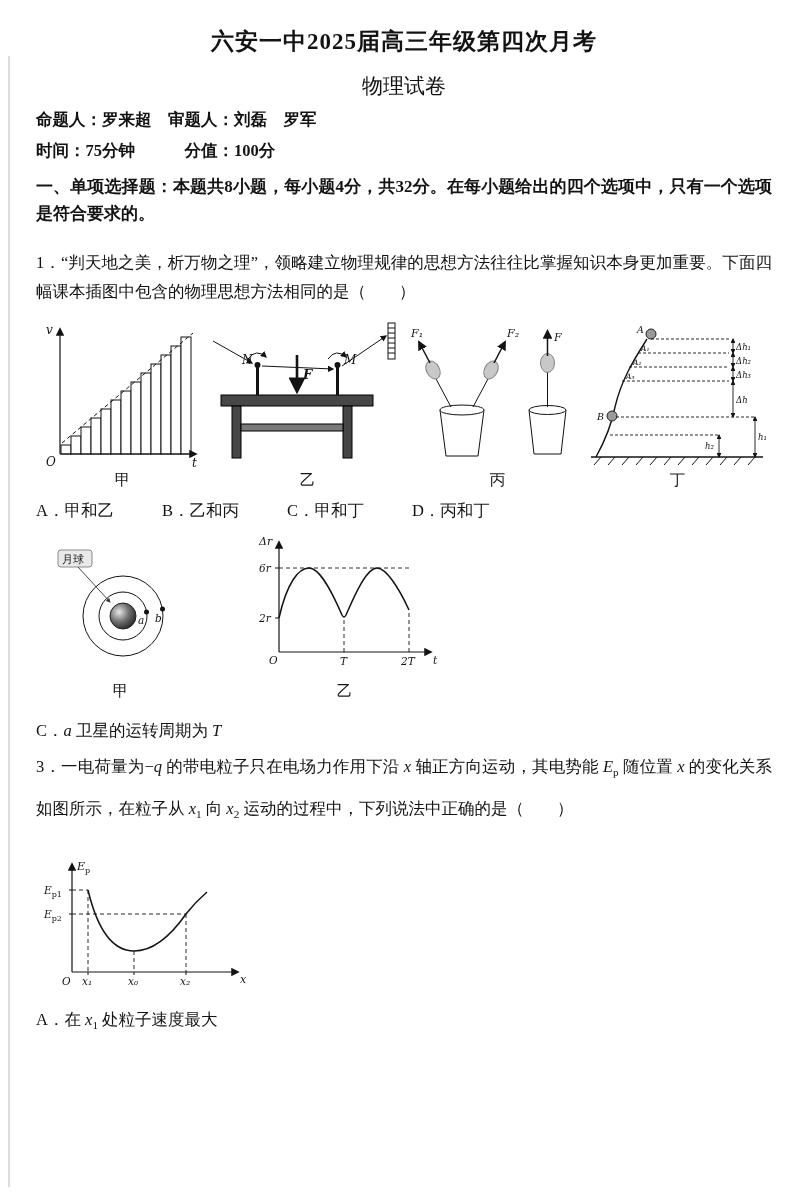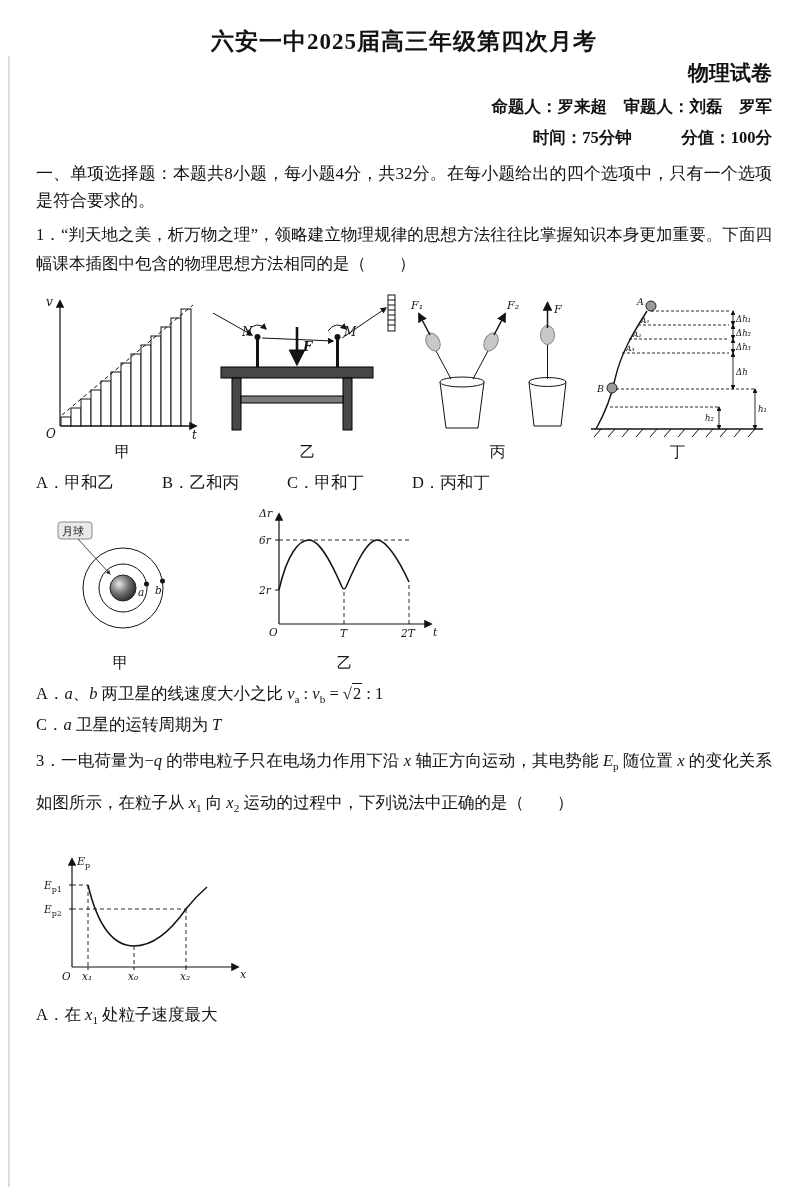--- a/index.html
+++ b/index.html
@@ -5,24 +5,24 @@
   *{margin:0;padding:0;box-sizing:border-box}
   html,body{background:#ffffff}
   body{width:800px;height:1193px;overflow:hidden}
   .page{
     width:800px;height:1193px;background:#fff;color:#131313;
     font-family:"Liberation Serif","DejaVu Serif",serif;
     padding:26px 28px 15px 36px;position:relative;overflow:hidden;
   }
   .edge{position:absolute;left:8px;top:56px;bottom:6px;width:2px;background:#dcdcdc}
   h1.title{font-size:23px;text-align:center;font-weight:bold;letter-spacing:1px}
-  h2.subtitle{font-size:21px;text-align:right;font-weight:bold;margin-top:2px}
-  .meta{font-size:16.5px;text-align:right;font-weight:bold;margin-top:9px}
-  .section-head{font-size:17px;font-weight:normal;margin-top:11px;line-height:1.6;text-align:justify}
-  .stem{font-size:16.5px;line-height:1.75;margin-top:7px;text-align:justify}
+  h2.subtitle{font-size:21px;text-align:center;font-weight:normal;margin-top:15px}
+  .meta{font-size:16.5px;text-align:left;font-weight:bold;margin-top:9px}
+  .section-head{font-size:17px;font-weight:bold;margin-top:11px;line-height:1.6;text-align:justify}
+  .stem{font-size:16.5px;line-height:1.75;margin-top:22px;text-align:justify}
   .q2stem{line-height:2.05;margin-top:9px}
   .q3stem{line-height:2.55;margin-top:4px}
   i{font-style:italic}
   sub{font-size:0.68em}
   .rad .ol{border-top:1.4px solid #131313;padding:0 1px}
   .figrow{display:flex;align-items:flex-end;justify-content:space-between;margin-top:10px;padding:0 4px}
   .figrow2{display:flex;align-items:flex-end;justify-content:flex-start;gap:44px;margin-top:8px;padding-left:2px}
   figure{display:flex;flex-direction:column;align-items:center}
   figcaption{font-size:15.5px;margin-top:1px}
   .optline{font-size:16.5px;margin-top:9px;display:flex;align-items:center}
@@ -287,21 +287,20 @@
         <text x="22" y="134" font-size="10.5" font-style="italic">O</text>
         <text x="93" y="135" font-size="10.5" font-style="italic">T</text>
         <text x="154" y="135" font-size="10.5" font-style="italic">2T</text>
         <text x="186" y="134" font-size="10.5" font-style="italic">t</text>
       </svg>
       <figcaption>乙</figcaption>
     </figure>
   </div>
 
   <div class="optline">
-    <span class="opt-first">A．<i>a</i>、<i>b</i> 两卫星的线速度大小之比 <i>v</i><sub>a</sub> : <i>v</i><sub>b</sub> = <span class="rad">√<span class="ol">2</span></span> : 1</span>
   </div>
   <div class="optline">
     <span class="opt-first-cd">C．<i>a</i> 卫星的运转周期为 <i>T</i></span>
   </div>
 
   <p class="stem q3stem">3．一电荷量为−<i>q</i> 的带电粒子只在电场力作用下沿 <i>x</i> 轴正方向运动，其电势能 <i>E</i><sub>p</sub> 随位置 <i>x</i> 的变化关系如图所示，在粒子从 <i>x</i><sub>1</sub> 向 <i>x</i><sub>2</sub> 运动的过程中，下列说法中正确的是（　　）</p>
 
   <div class="figblock">
     <svg width="215" height="148" viewBox="0 0 215 148">
       <defs>

